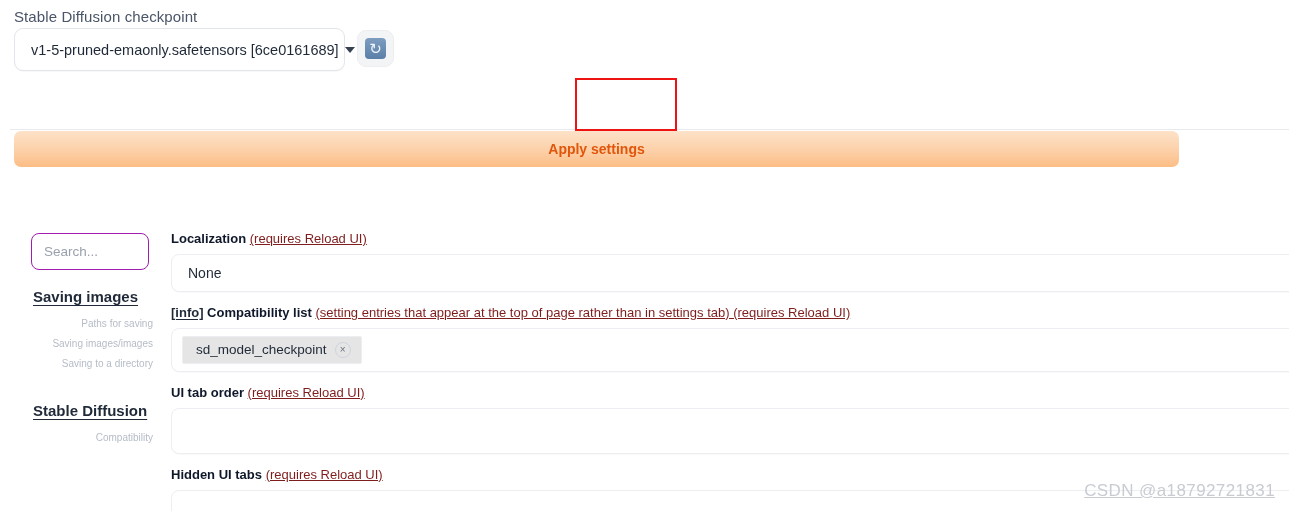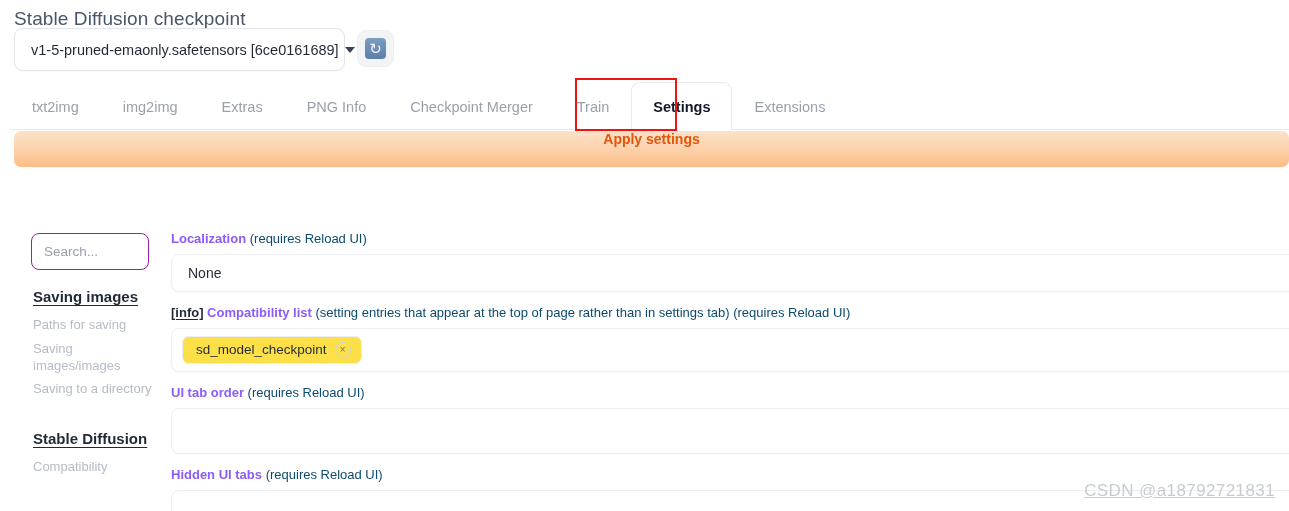--- a/index.html
+++ b/index.html
@@ -13,21 +13,21 @@
   #app {
     position: relative;
     width: 1289px; height: 511px;
     overflow: hidden;
     background: #ffffff;
   }
 
   
   .ckpt-label {
     position: absolute; left: 14px; top: 8px;
-    font-size: 19px; color: #4a5568; letter-spacing: .1px;
+    font-size: 15px; color: #4a5568; letter-spacing: .1px;
   }
   .ckpt-row { position: absolute; left: 14px; top: 28px; }
   .ckpt-select {
     width: 331px; height: 43px;
     border: 1px solid #e2e5ea; border-radius: 9px;
     background: #ffffff;
     display: flex; align-items: center;
     padding: 0 12px 0 16px;
     font-size: 14.5px; color: #1f2937;
     box-shadow: 0 1px 1px rgba(16,24,40,.03);
@@ -91,24 +91,24 @@
   .tab-highlight {
     position: absolute; left: 575px; top: 78px;
     width: 102px; height: 53px;
     border: 2px solid #ef1414;
     z-index: 6; pointer-events: none;
   }
 
   
   .apply-bar {
     position: absolute; left: 14px; top: 131px;
-    width: 1275px; height: 36px;
+    width: 1165px; height: 36px;
     border-radius: 7px;
     background: linear-gradient(180deg, #fde2c8 0%, #fcd0a8 55%, #fcbd85 100%);
-    display: flex; justify-content: center;
+    display: flex; align-items: center; justify-content: center;
   }
   .apply-bar span {
     font-size: 14px; font-weight: 700; color: #e2560b;
   }
 
   
   .sidebar {
     position: absolute; left: 31px; top: 233px;
     width: 122px;
   }
@@ -119,55 +119,55 @@
     display: flex; align-items: center; padding: 0 12px;
     font-size: 13.5px; color: #9aa1ad;
     margin-bottom: 18px;
   }
   .side-group {
     font-size: 15px; font-weight: 700; color: #1f2937;
     text-decoration: underline; text-underline-offset: 3px;
     margin: 0 0 10px 2px; line-height: 1.25;
   }
   .side-item {
-    font-size: 13px; color: #b6bcc6;
-    margin: 0 0 7px 2px; line-height: 1.3;
+    font-size: 10px; color: #b6bcc6;
+    margin: 0 0 7px 2px; line-height: 1.3; text-align: right;
   }
   .side-group.second { margin-top: 32px; }
 
   
   .panel { position: absolute; left: 171px; top: 231px; width: 1130px; }
   .field { margin-bottom: 13px; }
   .field-label {
     font-size: 13px; margin-bottom: 6px; line-height: 1.3;
   }
-  .field-label .name { font-weight: 700; color: #8b5cf6; }
-  .field-label .hint { color: #0c4a6e; font-weight: 400; }
+  .field-label .name { font-weight: 700; color: #0f172a; }
+  .field-label .hint { color: #7f1d1d; font-weight: 400; text-decoration: underline; }
   .info-link {
     font-weight: 700; color: #1f2937;
     text-decoration: underline; text-underline-offset: 2px;
   }
   .control {
     border: 1px solid #eceef1; border-radius: 8px;
     background: #ffffff; width: 1130px;
     box-shadow: 0 1px 0 rgba(16,24,40,.02);
   }
   .control.select {
     height: 38px; display: flex; align-items: center;
     padding: 0 16px; font-size: 14px; color: #1f2937;
   }
   .control.tokenbox {
     min-height: 44px; display: flex; align-items: center;
     padding: 6px 10px; gap: 8px;
   }
   .control.textbox { height: 46px; }
   .token {
     display: inline-flex; align-items: center; gap: 8px;
-    background: #fde047; border: 1px solid #eceef1;
-    border-radius: 7px; padding: 5px 10px 5px 13px;
+    background: #e5e5e5; border: 1px solid #eceef1;
+    border-radius: 2px; padding: 5px 10px 5px 13px;
     font-size: 13.5px; color: #1f2937;
   }
   .token-x {
     width: 16px; height: 16px; border-radius: 50%;
     border: 1px solid #cfd4dc; color: #6b7280;
     font-size: 10px; line-height: 1;
     display: flex; align-items: center; justify-content: center;
   }
 
   
@@ -188,30 +188,20 @@
     <div class="ckpt-select">
       <span class="val">v1-5-pruned-emaonly.safetensors [6ce0161689]</span>
       <span class="caret"></span>
     </div>
   </div>
   <div class="refresh-btn">
     <span class="refresh-glyph">↻</span>
   </div>
 
   <div class="tabbar">
-    <div class="tabs" id="tabs">
-        <div class="tab">txt2img</div>
-        <div class="tab">img2img</div>
-        <div class="tab">Extras</div>
-        <div class="tab">PNG Info</div>
-        <div class="tab">Checkpoint Merger</div>
-        <div class="tab">Train</div>
-        <div class="tab active">Settings</div>
-        <div class="tab">Extensions</div>
-      </div>
     <div class="tabbar-line"></div>
   </div>
   <div class="tab-highlight"></div>
 
   <div class="apply-bar">
     <span>Apply settings</span>
   </div>
 
   <div class="sidebar">
     <div class="search-box">

